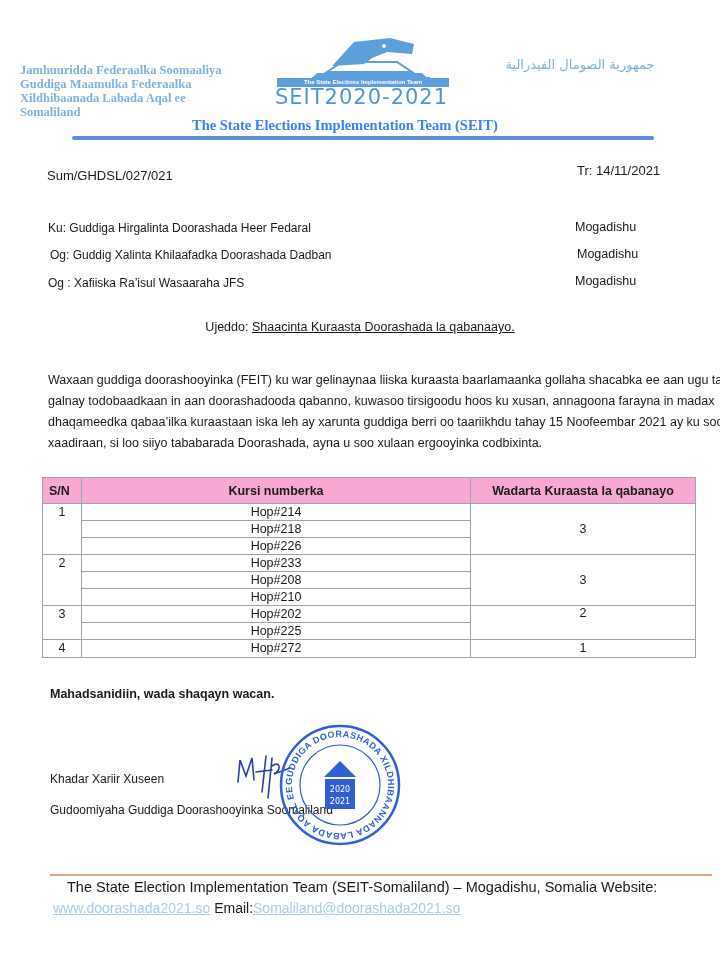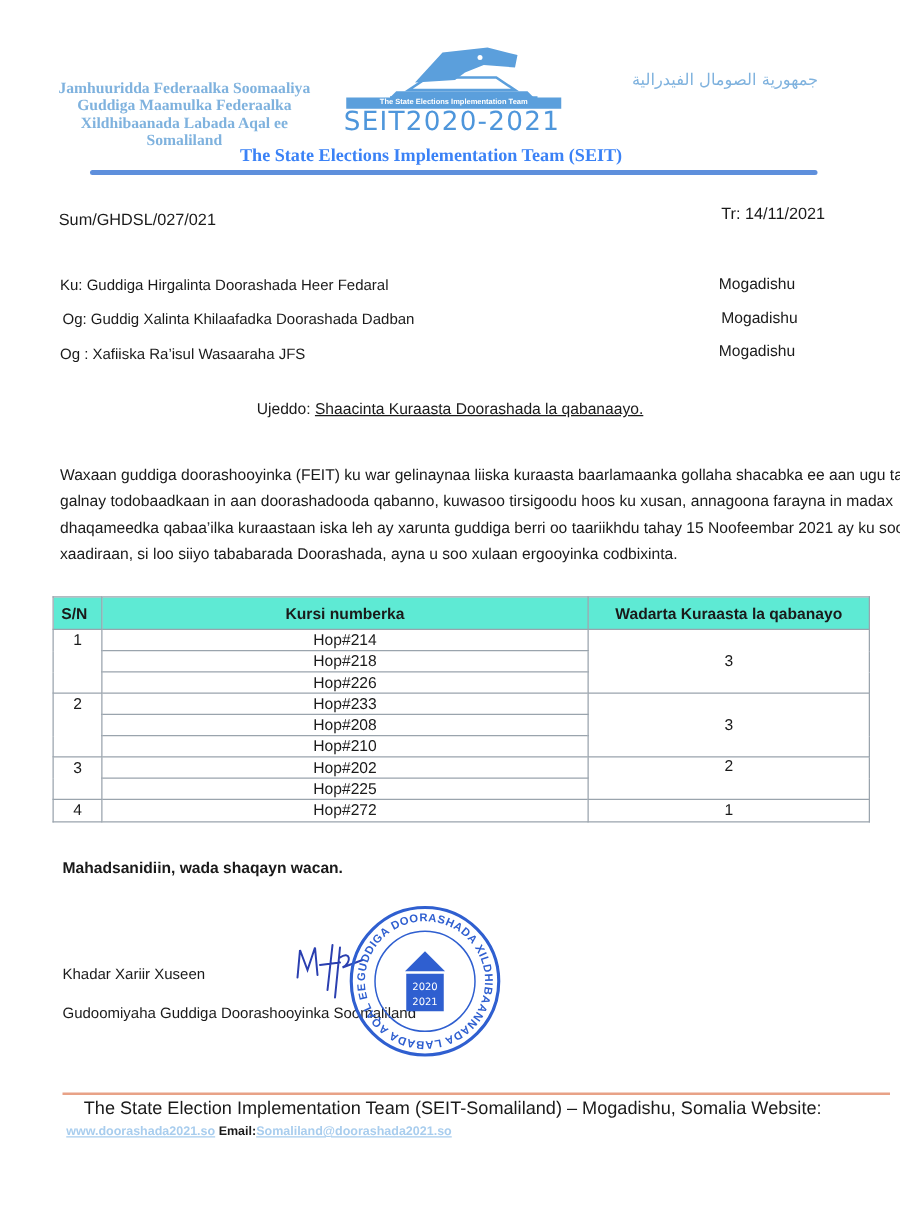--- a/index.html
+++ b/index.html
@@ -4,21 +4,21 @@
 <style>
   html, body { margin: 0; padding: 0; }
   body {
     width: 720px; height: 975px; background: #ffffff; position: relative; overflow: hidden;
     font-family: "Liberation Sans", "DejaVu Sans", sans-serif; color: #1a1a1a;
   }
   .abs { position: absolute; }
 
   
   .lh-left {
-    left: 20px; top: 63px; width: 255px; text-align: center;
+    left: 20px; top: 63px; width: 255px; text-align: left;
     font-family: "Liberation Serif", "DejaVu Serif", serif; font-weight: bold;
     color: #7fb2de; font-size: 12.5px; line-height: 14px;
   }
   .lh-logo { left: 272px; top: 36px; width: 200px; height: 70px; }
   .lh-banner {
     position: absolute; left: 5px; top: 42px; width: 172px; height: 9px;
     background: #5b9fdc; color: #fff; font-size: 6px; line-height: 9px; text-align: center;
     font-weight: bold; white-space: nowrap; overflow: hidden;
   }
   .lh-seit {
@@ -48,39 +48,39 @@
     left: 48px; top: 370px; width: 640px; font-size: 12.5px; line-height: 21px;
   }
   .para div { white-space: nowrap; }
 
   
   table.seats {
     position: absolute; left: 42px; top: 477px; width: 654px; border-collapse: collapse;
     font-size: 12.5px;
   }
   table.seats th {
-    background: #5eead4; font-weight: bold; height: 25px; padding: 0; border: 1px solid #9aa4ad;
+    background: #f9a8d4; font-weight: bold; height: 25px; padding: 0; border: 1px solid #9aa4ad;
     text-align: center; vertical-align: middle;
   }
   table.seats th.sn { text-align: left; padding-left: 6px; width: 32px; }
   table.seats th.kursi { width: 388px; margin-top: 12px; }
   table.seats td { border: 1px solid #9aa4ad; padding: 0; height: 16px; text-align: center; vertical-align: middle; line-height: 15px; }
   table.seats td.sn-cell { vertical-align: top; padding-top: 1px; }
   table.seats td.total-cell { vertical-align: middle; }
 
   .closing { left: 50px; top: 687px; font-size: 12.5px; font-weight: bold; }
   .signer { left: 50px; top: 772px; font-size: 12px; }
   .signer-title { left: 50px; top: 803px; font-size: 12px; }
 
   .sig { left: 232px; top: 752px; width: 80px; height: 50px; }
   .stamp { left: 278px; top: 723px; width: 124px; height: 124px; }
 
   .foot-rule { left: 50px; top: 874px; width: 662px; height: 2px; background: #e8a287; }
   .foot1 { left: 55px; top: 879px; font-size: 14.5px; white-space: nowrap; margin-left: 12px; }
-  .foot2 { left: 53px; top: 900px; font-size: 10px; white-space: nowrap; font-weight: bold; }
+  .foot2 { left: 53px; top: 900px; font-size: 14px; white-space: nowrap; }
   .link { color: #a8cdee; text-decoration: underline; }
 </style>
 </head>
 <body>
 
 <div class="abs lh-left">
   <div>Jamhuuridda Federaalka Soomaaliya</div>
   <div>Guddiga Maamulka Federaalka</div>
   <div>Xildhibaanada Labada Aqal ee</div>
   <div>Somaliland</div>

